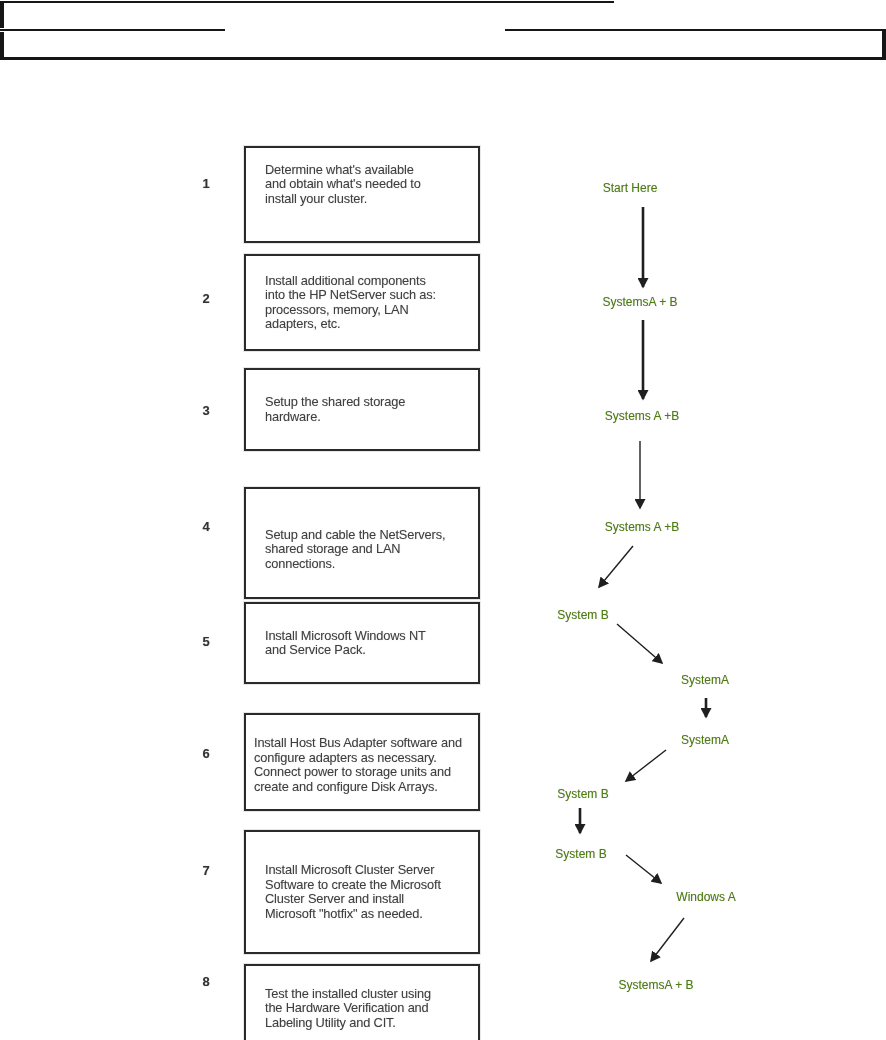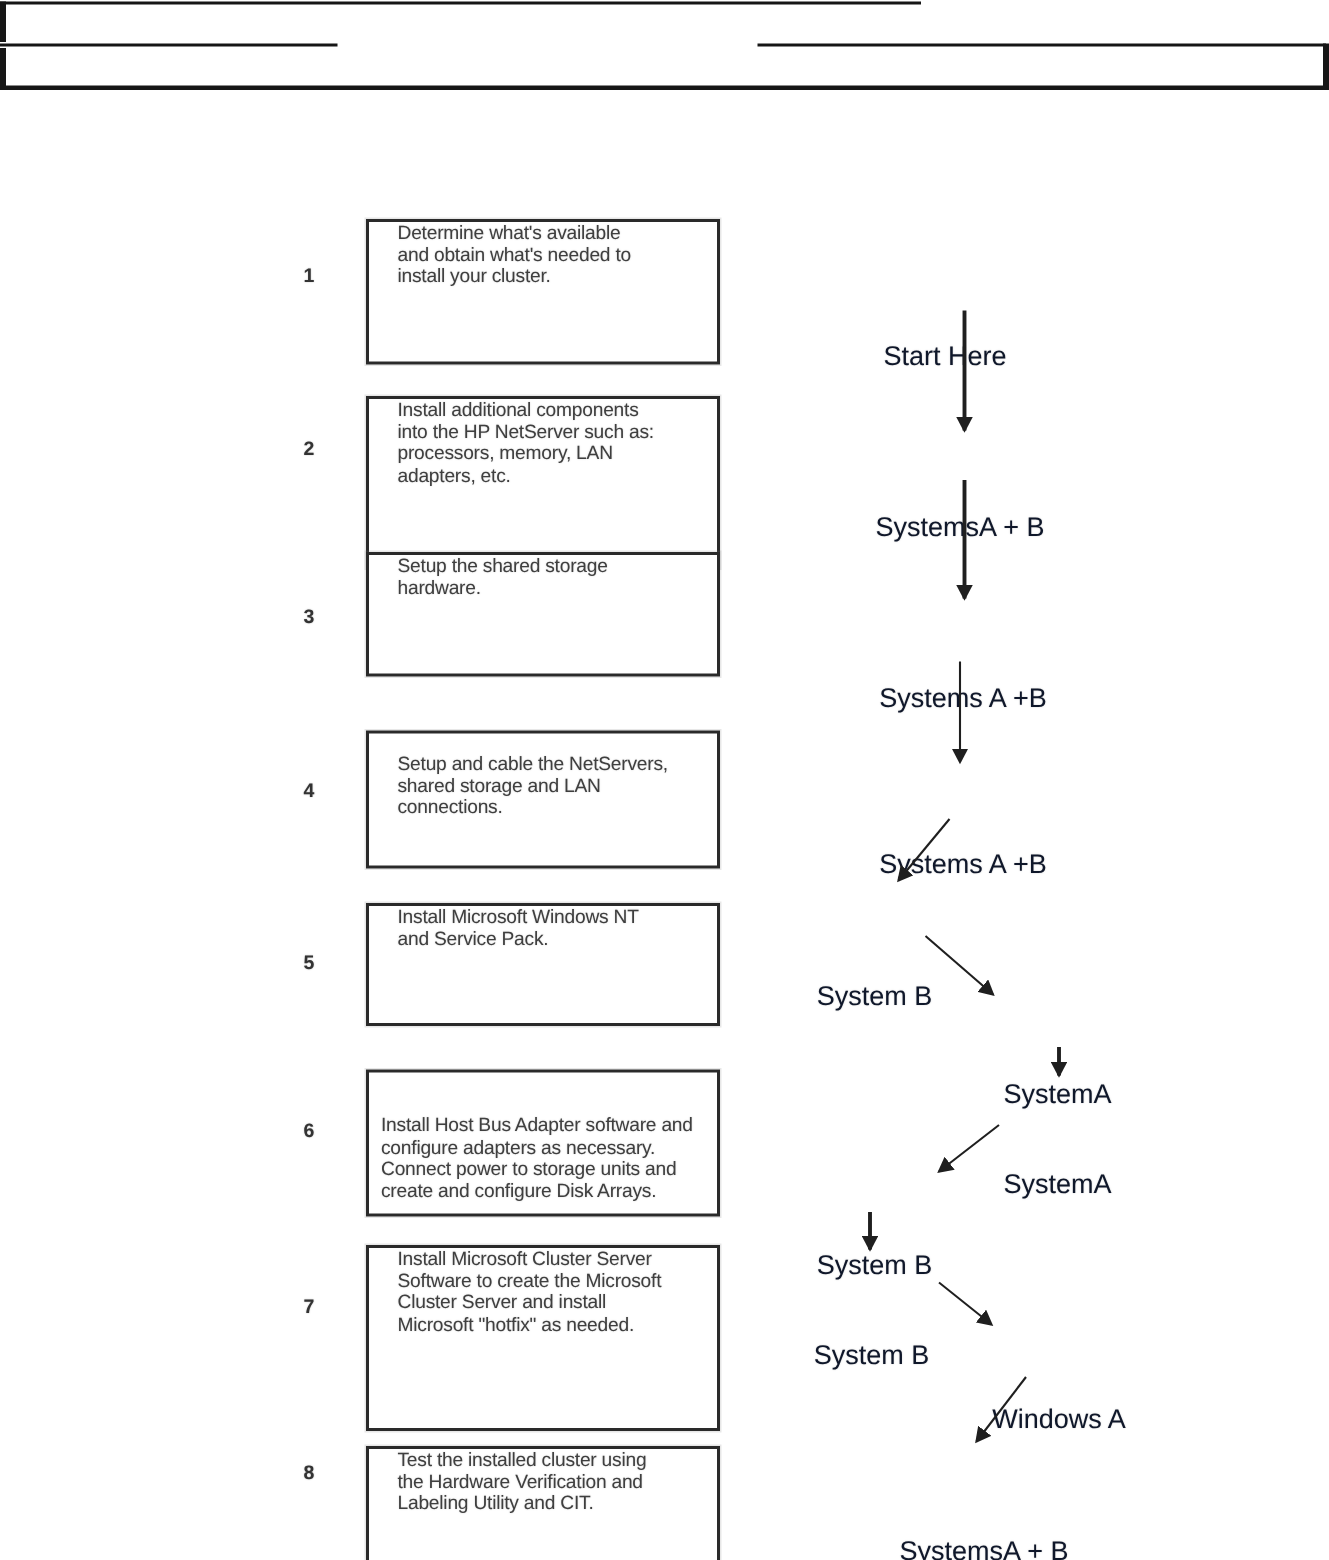--- a/index.html
+++ b/index.html
@@ -13,21 +13,21 @@
   }
   
   .hl{position:absolute;background:#161616;}
   
   .step{
     position:absolute;
     left:244px;width:236px;
     border:2px solid #2a2a2a;
     background:#fff;
     box-sizing:border-box;
-    display:flex;flex-direction:column;
+    display:flex;flex-direction:column;justify-content:center;
     box-shadow:0 0 0 1px rgba(120,120,120,0.18);
   }
   .step-text{
     white-space:pre-line;
     font-size:12.8px;
     line-height:14.5px;
     letter-spacing:-0.15px;
     color:#3f3f3f;
     text-shadow:0 0 1px rgba(80,80,80,0.35);
     padding-left:19px;padding-right:4px;
@@ -40,25 +40,24 @@
     position:absolute;
     left:196px;width:20px;
     text-align:center;
     font-size:13px;font-weight:bold;color:#333;
     text-shadow:0 0 1px rgba(60,60,60,0.4);
   }
   
   .fl{
     position:absolute;
     transform:translateX(-50%);
-    font-size:18px;
+    font-size:12px;
     white-space:nowrap;
-    color:#0f172a;
+    color:#4d7c0f;
     text-shadow:0 0 1px rgba(80,80,80,0.35);
-    margin-top:46px;
   }
   svg.arrows{position:absolute;left:0;top:0;pointer-events:none;}
 </style>
 </head>
 <body>
 
 <div class="page">
 
   <div>
     <div class="hl" style="left:0;top:1px;width:614px;height:2px"></div>
@@ -77,31 +76,31 @@
   <div class="step-num" style="top:634px">5</div>
   <div class="step-num" style="top:746px">6</div>
   <div class="step-num" style="top:863px">7</div>
   <div class="step-num" style="top:974px">8</div>
 
   <div class="step" style="top:146px;height:97px">
     <div class="step-text s1">Determine what's available
 and obtain what's needed to
 install your cluster.</div>
   </div>
-  <div class="step" style="top:264px;height:115px">
+  <div class="step" style="top:254px;height:97px">
     <div class="step-text s2">Install additional components
 into the HP NetServer such as:
 processors, memory, LAN
 adapters, etc.</div>
   </div>
   <div class="step" style="top:368px;height:83px">
     <div class="step-text s3">Setup the shared storage
 hardware.</div>
   </div>
-  <div class="step" style="top:487px;height:92px">
+  <div class="step" style="top:487px;height:112px">
     <div class="step-text s4">Setup and cable the NetServers,
 shared storage and LAN
 connections.</div>
   </div>
   <div class="step" style="top:602px;height:82px">
     <div class="step-text s5">Install Microsoft Windows NT
 and Service Pack.</div>
   </div>
   <div class="step" style="top:713px;height:98px">
     <div class="step-text s6">Install Host Bus Adapter software and

